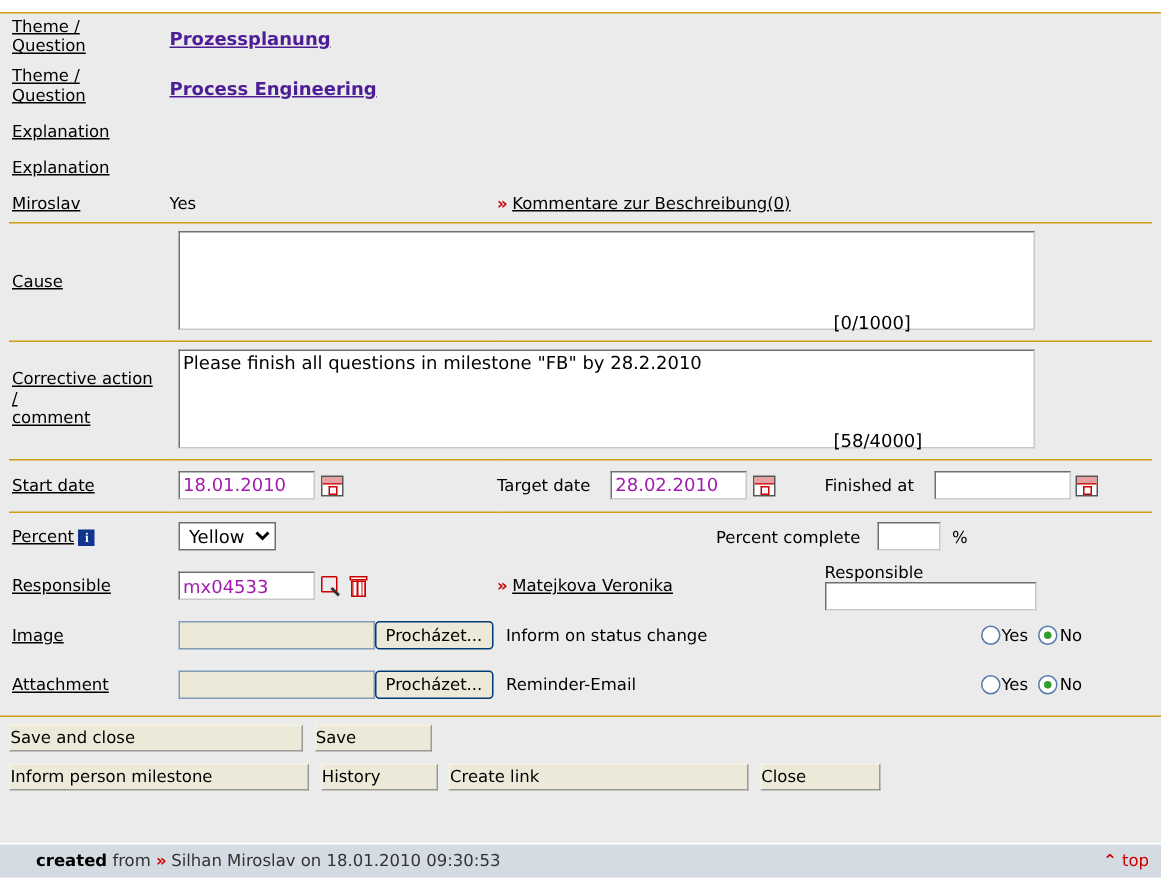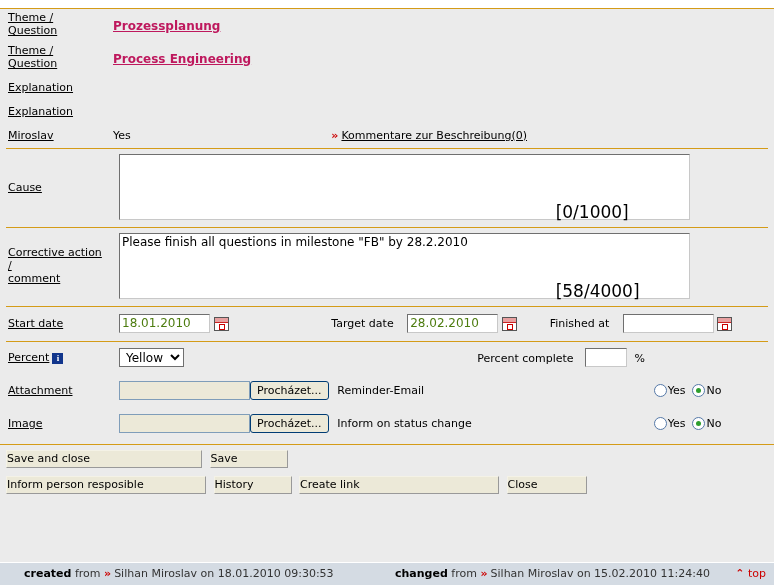--- a/index.html
+++ b/index.html
@@ -57,21 +57,21 @@
   .rowsep td {
     border-bottom: 1px solid #d49b17;
     height: 1px;
     font-size: 0;
     line-height: 0;
     padding: 0;
   }
   .qlink {
     font-weight: bold;
     text-decoration: underline;
-    color: #be185d;
+    color: #4c1d95;
     font-size: 12px;
   }
   .redlink {
     color: #000;
   }
   .chev {
     color: #cc0000;
     font-weight: bold;
     margin-right: 3px;
   }
@@ -84,21 +84,21 @@
   input.txt {
     font-family: "DejaVu Sans", "Liberation Sans", sans-serif;
     font-size: 12px;
     border: 1px solid #6f6f6f;
     border-right-color: #c8c8c8;
     border-bottom-color: #c8c8c8;
     background: #ffffff;
     padding: 1px 2px;
     height: 15px;
     box-sizing: content-box;
-    color: #4d7c0f;
+    color: #a21caf;
   }
   input.txt.date {
     width: 85px;
   }
   input.txt.empty-date {
     width: 85px;
   }
   input.txt.pct {
     width: 36px;
   }
@@ -319,21 +319,21 @@
     width: 5px; height: 5px;
     border-radius: 50%;
     background: #2e9e2e;
   }
   .radio-lbl {
     vertical-align: middle;
     margin-right: 7px;
     font-size: 11px;
   }
   .cnt {
-    font-size: 17px;
+    font-size: 12px;
     color: #000;
     white-space: nowrap;
   }
   .pad-l6 { padding-left: 6px !important; }
 </style>
 </head>
 <body>
 
 <div class="page">
 
@@ -448,77 +448,84 @@
           </select>
         </td>
         <td colspan="2">
           <span style="margin-left:146px;margin-right:8px">Percent complete</span>
           <input class="txt pct" type="text" value="" style="">
           <span style="margin-left:4px">%</span>
         </td>
       </tr>
 
 
+      <tr class="row-h2">
+        <td class="lbl">Responsible</td>
+        <td class="pad-l6" style="white-space:nowrap">
+          <input class="txt resp" type="text" value="mx04533" style=""><span class="ico-search"><span class="glass"></span><span class="handle"></span></span><span class="ico-trash"><span class="lid"></span><span class="can"></span></span>
+        </td>
+        <td style="white-space:nowrap">
+          <span class="chev">»</span><a href="#" class="redlink">Matejkova Veronika</a>
+        </td>
+        <td>
+          <span style="margin-right:10px">Responsible</span>
+          <input class="txt resp2" type="text" value="" style="">
+        </td>
+      </tr>
+
+      <tr class="row-h2">
+        <td class="lbl">Image</td>
+        <td class="pad-l6" style="white-space:nowrap">
+          <input class="file-fake" type="text" value="" style=""><button class="btn-browse">Procházet...</button>
+        </td>
+        <td>
+          <span style="margin-left:6px">Inform on status change</span>
+        </td>
+        <td class="radiogrp">
+          <span style="margin-left:104px"></span><span class="radio"></span><span class="radio-lbl">Yes</span><span class="radio on"></span><span class="radio-lbl">No</span>
+        </td>
+      </tr>
 
       <tr class="row-h2">
         <td class="lbl">Attachment</td>
         <td class="pad-l6" style="white-space:nowrap">
           <input class="file-fake" type="text" value="" style=""><button class="btn-browse">Procházet...</button>
         </td>
         <td>
           <span style="margin-left:6px">Reminder-Email</span>
         </td>
         <td class="radiogrp">
           <span style="margin-left:104px"></span><span class="radio"></span><span class="radio-lbl">Yes</span><span class="radio on"></span><span class="radio-lbl">No</span>
         </td>
       </tr>
 
-      <tr class="row-h2">
-        <td class="lbl">Image</td>
-        <td class="pad-l6" style="white-space:nowrap">
-          <input class="file-fake" type="text" value="" style=""><button class="btn-browse">Procházet...</button>
-        </td>
-        <td>
-          <span style="margin-left:6px">Inform on status change</span>
-        </td>
-        <td class="radiogrp">
-          <span style="margin-left:104px"></span><span class="radio"></span><span class="radio-lbl">Yes</span><span class="radio on"></span><span class="radio-lbl">No</span>
-        </td>
-      </tr>
-
     </tbody>
       </table>
   </div>
 
   <div class="hr-orange" style="margin-top:4px"></div>
 
   <div class="btnbar">
     <button class="btn btn-saveclose">Save and close</button>
     <button class="btn btn-save">Save</button>
   </div>
 
   <div class="btnbar" style="padding-top:8px">
-    <button class="btn btn-inform">Inform person resposible</button>
+    <button class="btn btn-inform">Inform person milestone</button>
     <button class="btn btn-history">History</button>
     <button class="btn btn-createlink">Create link</button>
     <button class="btn btn-close">Close</button>
   </div>
 
   <div class="footer">
     <div class="f-left">
       <b>created</b>
       <span>from</span>
       <span class="chev">»</span><span>Silhan Miroslav</span>
       <span>on 18.01.2010 09:30:53</span>
     </div>
-    <div class="f-right">
-      <b>changed</b>
-      <span>from</span>
-      <span class="chev">»</span><span>Silhan Miroslav</span>
-      <span>on 15.02.2010 11:24:40</span>
-    </div>
     <div class="f-top">
       <span class="uparrow">⌃</span>
       <span>top</span>
     </div>
   </div>
 
 </div>
 
 </body></html>

